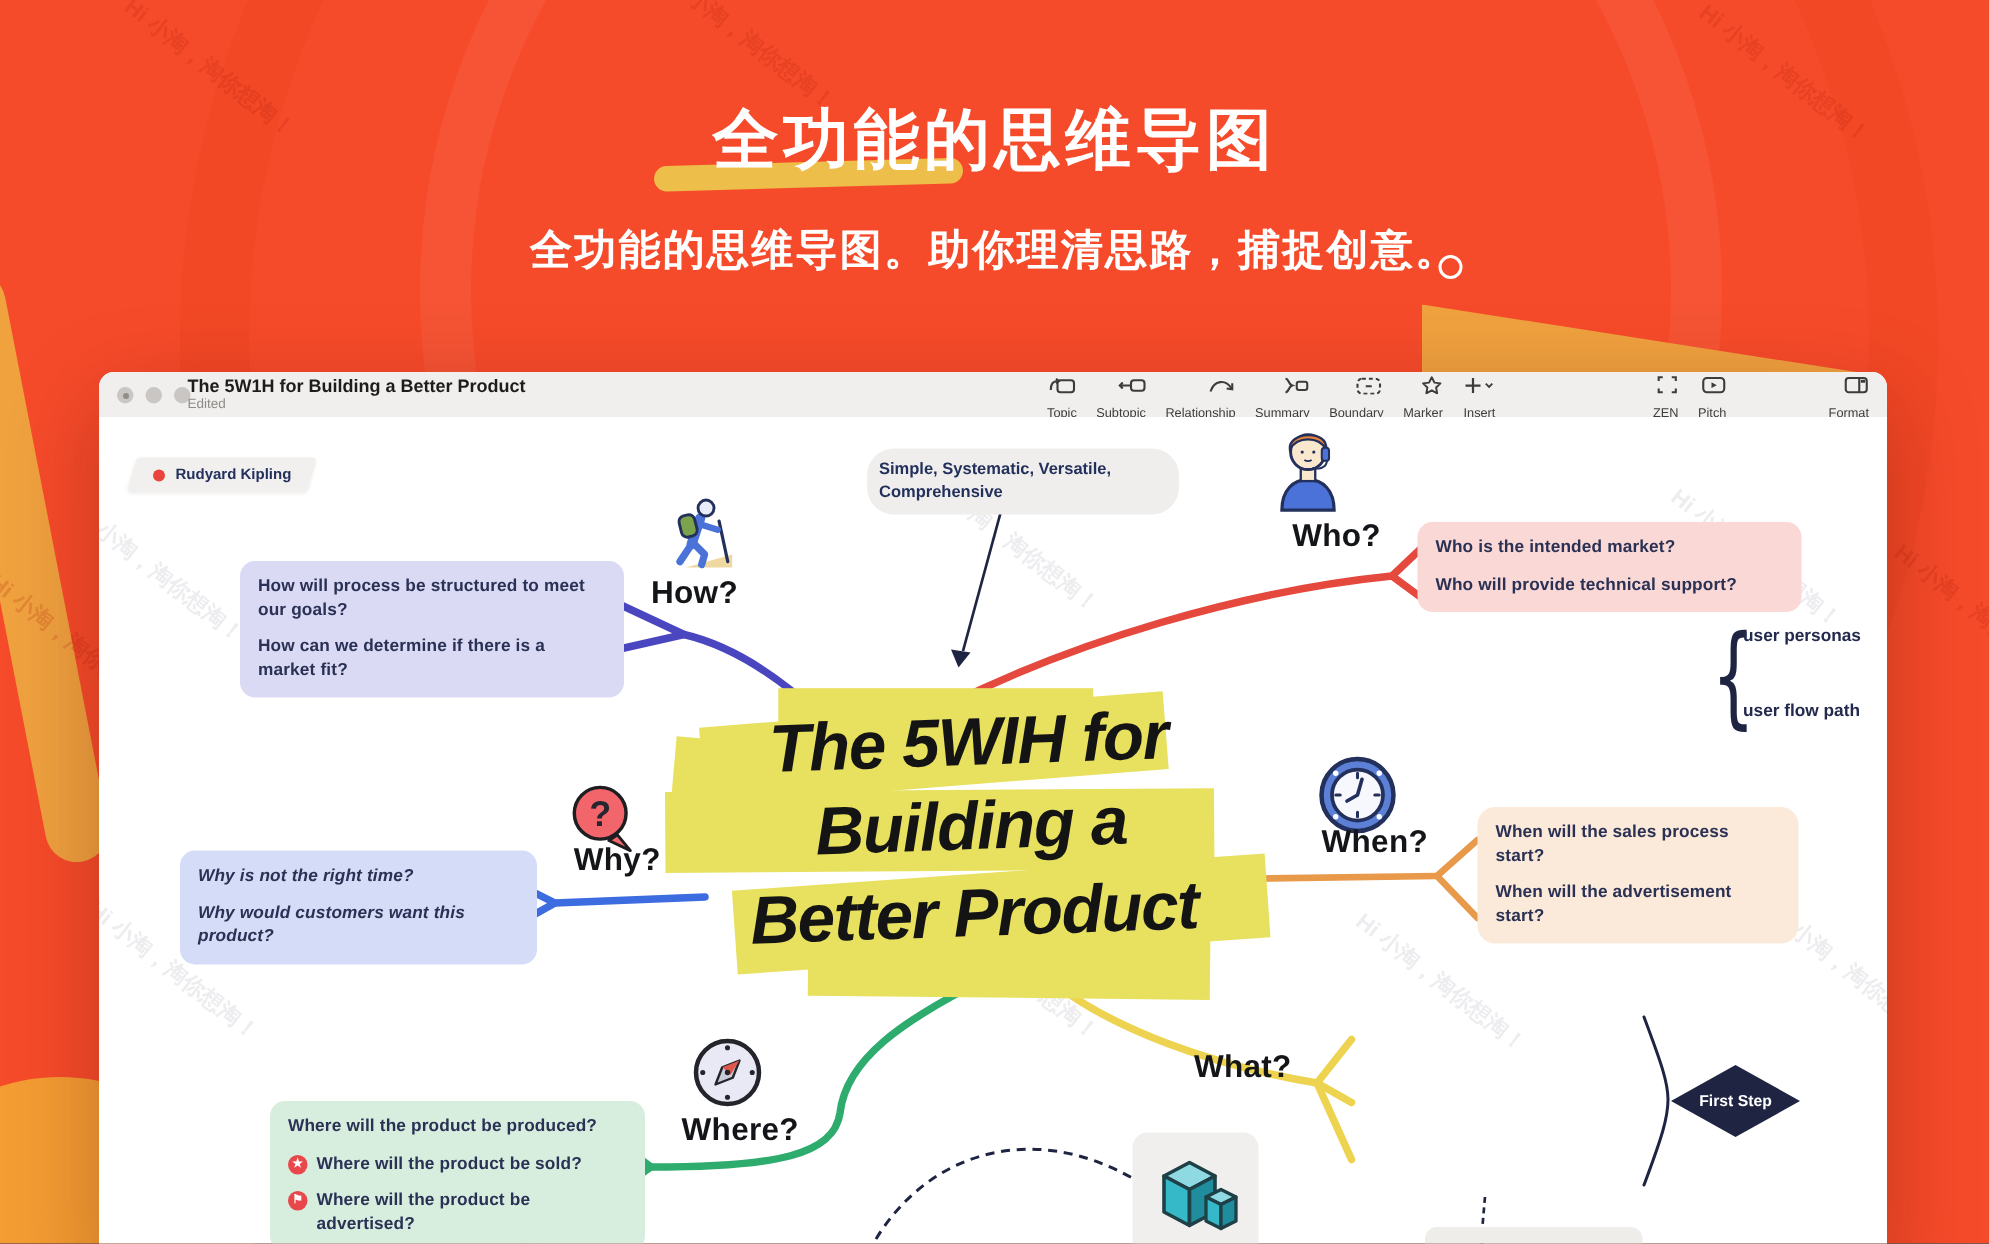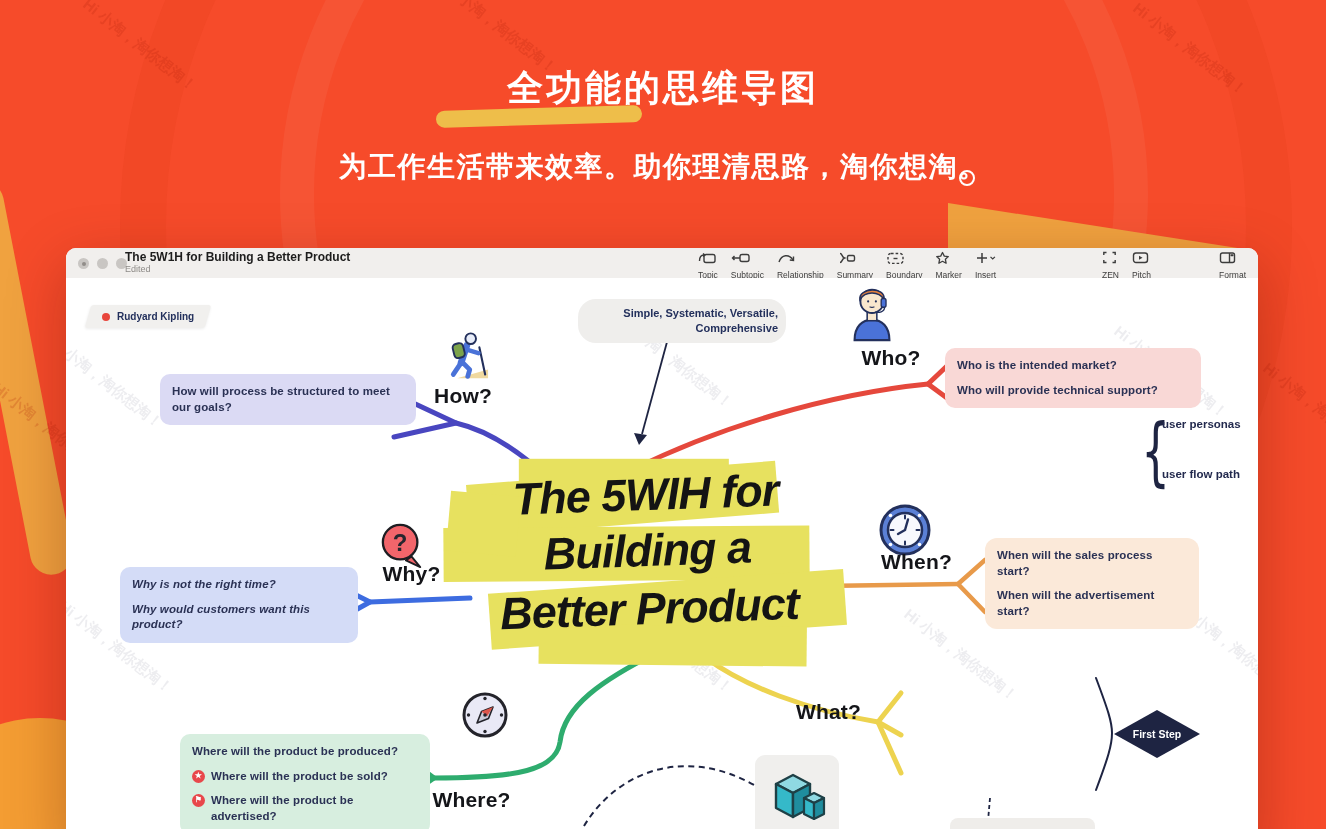--- a/index.html
+++ b/index.html
@@ -16,21 +16,21 @@
         clip-path:polygon(0 0,100% 100%,0 100%);}
   .amber-blob{position:absolute;left:-90px;top:718px;width:260px;height:260px;border-radius:50%;
         background:#F49D33;}
   .white-ring{position:absolute;left:959px;top:170px;width:12px;height:12px;border-radius:50%;
         border:2.5px solid #fff;}
   .bg-wm{position:absolute;color:rgba(175,32,10,.20);font-size:15px;font-weight:700;
         transform:rotate(38deg);white-space:nowrap;pointer-events:none;}
 
   
   .hero{position:absolute;left:0;top:0;width:100%;text-align:center;z-index:1;}
-  .hero-title{position:absolute;left:0;top:64px;width:100%;font-size:36px;font-weight:800;
+  .hero-title{position:absolute;left:0;top:64px;width:100%;font-size:44px;font-weight:800;
         color:#fff;letter-spacing:3px;z-index:1;}
   .hero-underline{position:absolute;left:436px;top:108px;width:206px;height:17px;background:#EEBE4A;
         border-radius:9px;transform:rotate(-1.6deg);z-index:0;}
   .hero-subtitle{position:absolute;left:0;top:148px;width:100%;font-size:28px;font-weight:600;
         color:#fff;letter-spacing:1.5px;z-index:1;}
 
   
   .appwin{position:absolute;left:66px;top:248px;width:1192px;height:600px;background:#FEFEFD;
         border-radius:10px 10px 0 0;box-shadow:0 18px 60px rgba(80,10,0,.30);z-index:2;}
   .titlebar{position:absolute;left:0;top:0;width:100%;height:30px;background:#F1EFED;
@@ -39,21 +39,21 @@
   .light{width:11px;height:11px;border-radius:50%;background:#C9C6C3;position:relative;}
   .light.first::after{content:"";position:absolute;left:3.5px;top:3.5px;width:4px;height:4px;
         border-radius:50%;background:#918d89;}
   .wtitle{position:absolute;left:59px;top:3px;line-height:1.1;}
   .wtitle .t{font-size:12px;font-weight:700;color:#1d1d1d;}
   .wtitle .s{font-size:9px;color:#8e8b88;margin-top:1px;}
   .tbar{position:absolute;top:2px;display:flex;gap:13px;}
   .tbar.center{left:632px;}
   .tbar.zen{left:1036px;}
   .tbar.fmt{right:12px;}
-  .tbtn{display:flex;flex-direction:column;align-items:flex-start;cursor:default;}
+  .tbtn{display:flex;flex-direction:column;align-items:flex-end;cursor:default;}
   .tbtn svg{height:13px;}
   .tbtn .lb{font-size:8.5px;color:#3c3c3c;margin-top:1.5px;}
 
   
   .canvas{position:absolute;left:0;top:30px;width:1192px;height:570px;background:#fff;overflow:hidden;}
   .wm{position:absolute;color:rgba(95,95,115,.11);font-size:15px;font-weight:700;
         transform:rotate(38deg);white-space:nowrap;z-index:0;pointer-events:none;}
   .lines{position:absolute;left:0;top:0;z-index:1;pointer-events:none;}
 
   .card{position:absolute;border-radius:10px;padding:10px 12px;z-index:2;}
@@ -67,21 +67,21 @@
   .bicon{position:absolute;z-index:2;}
 
   .tagwrap{position:absolute;left:22px;top:27px;z-index:2;}
   .tagbg{position:absolute;inset:0;background:#F1F0EE;transform:skewX(-16deg);border-radius:3px;
         box-shadow:0 1px 3px rgba(0,0,0,.08);}
   .tagin{position:relative;display:flex;align-items:center;gap:7px;padding:6px 14px;}
   .tagdot{width:8px;height:8px;border-radius:50%;background:#E8463C;}
   .taglb{font-size:10px;font-weight:700;color:#23305C;}
 
   .fnote{position:absolute;left:512px;top:21px;width:192px;background:#EFEEEC;border-radius:18px;
-        padding:7px 8px;text-align:right;font-size:11px;font-weight:700;color:#23305C;
+        padding:7px 8px;text-align:left;font-size:11px;font-weight:700;color:#23305C;
         line-height:1.35;z-index:2;}
 
   
   .central{position:absolute;left:386px;top:190px;width:392px;height:200px;transform:rotate(-2deg);z-index:2;}
   .patch{position:absolute;background:#E7E15F;}
   .cline{position:absolute;width:100%;text-align:center;font-size:45px;font-weight:800;
         font-style:italic;color:#141414;letter-spacing:-1px;line-height:1;z-index:1;}
 
   .brace{position:absolute;left:1066px;top:130px;font-family:"DejaVu Sans",sans-serif;
         font-size:74px;font-weight:400;color:#1E2442;transform:scaleX(.62);line-height:86px;z-index:2;}
@@ -109,21 +109,21 @@
   <div class="white-ring"></div>
   <span class="bg-wm" style="left:70px;top:36px;">Hi 小淘，淘你想淘！</span>
   <span class="bg-wm" style="left:430px;top:18px;">Hi 小淘，淘你想淘！</span>
   <span class="bg-wm" style="left:1120px;top:40px;">Hi 小淘，淘你想淘！</span>
   <span class="bg-wm" style="left:-20px;top:420px;">Hi 小淘，淘你想淘！</span>
   <span class="bg-wm" style="left:1250px;top:400px;">Hi 小淘，淘你想淘！</span>
 
   <div class="hero">
     <div class="hero-underline"></div>
     <div class="hero-title">全功能的思维导图</div>
-    <div class="hero-subtitle">为工作生活带来效率。助你理清思路，淘你想淘。</div>
+    <div class="hero-subtitle">全功能的思维导图。助你理清思路，捕捉创意。</div>
   </div>
 
   <div class="appwin">
     <div class="titlebar">
       <div class="lights">
         <div class="light first"></div>
         <div class="light"></div>
         <div class="light"></div>
       </div>
       <div class="wtitle">
@@ -307,20 +307,21 @@
           <path d="M30 34 L22 46" stroke="#4A72D8" stroke-width="5" stroke-linecap="round"></path>
           <path d="M31 33 L39 41 L37 48" fill="none" stroke="#4A72D8" stroke-width="5" stroke-linecap="round" stroke-linejoin="round"></path>
           <path d="M35 20 L48 24" stroke="#4A72D8" stroke-width="4.5" stroke-linecap="round"></path>
           <circle cx="40" cy="9" r="5.5" fill="#E8EDF9" stroke="#23305C" stroke-width="2"></circle>
           <rect x="22" y="14" width="11" height="15" rx="4" fill="#7CA34B" stroke="#23305C" stroke-width="2" transform="rotate(-14 27 21)"></rect>
         </svg>
       </div>
       <div class="blabel" style="left:352px;top:106px;width:90px;">How?</div>
       <div class="card" style="left:94px;top:96px;width:232px;background:#DBDAF4;">
         <div class="ti">How will process be structured to meet our goals?</div>
+        <div class="ti">How can we determine if there is a market fit?</div>
       </div>
 
       <div class="bicon" style="left:314px;top:243px;">
         <svg width="46" height="50" viewBox="0 0 48 50">
           <path d="M33 36 L42 47 L27 40 Z" fill="#F2656B" stroke="#1d1d22" stroke-width="2" stroke-linejoin="round"></path>
           <circle cx="21" cy="21" r="18" fill="#F2656B" stroke="#1d1d22" stroke-width="2.4"></circle>
           <text x="21" y="30" text-anchor="middle" font-size="25" font-weight="800" fill="#26262e" font-family="Liberation Sans, sans-serif">?</text>
         </svg>
       </div>
       <div class="blabel" style="left:298px;top:284px;width:95px;">Why?</div>
@@ -352,21 +353,21 @@
           <circle cx="25" cy="25" r="21" fill="#E9E9F6" stroke="#24242B" stroke-width="3"></circle>
           <circle cx="25" cy="8.5" r="1.7" fill="#24242B"></circle>
             <circle cx="41.5" cy="25" r="1.7" fill="#24242B"></circle>
           <circle cx="25" cy="41.5" r="1.7" fill="#24242B"></circle>
             <circle cx="8.5" cy="25" r="1.7" fill="#24242B"></circle>
           <path d="M33 17 L21.5 21.5 L17 33 L28.5 28.5 Z" fill="#C9CBD8" stroke="#24242B" stroke-width="1.6" stroke-linejoin="round"></path>
           <path d="M33 17 L21.5 21.5 L27 26.5 Z" fill="#DD574C"></path>
           <circle cx="25" cy="25" r="1.8" fill="#24242B"></circle>
         </svg>
       </div>
-      <div class="blabel" style="left:348px;top:464px;width:115px;margin-top:46px;">Where?</div>
+      <div class="blabel" style="left:370px;top:464px;width:115px;">Where?</div>
       <div class="card" style="left:114px;top:456px;width:226px;background:#D7EEDF;">
         <div class="ti">Where will the product be produced?</div>
         <div class="ti ti-row">
           <span class="badge">★</span>
           <span>Where will the product be sold?</span>
         </div>
         <div class="ti ti-row">
           <span class="badge">⚑</span>
           <span>Where will the product be advertised?</span>
         </div>

